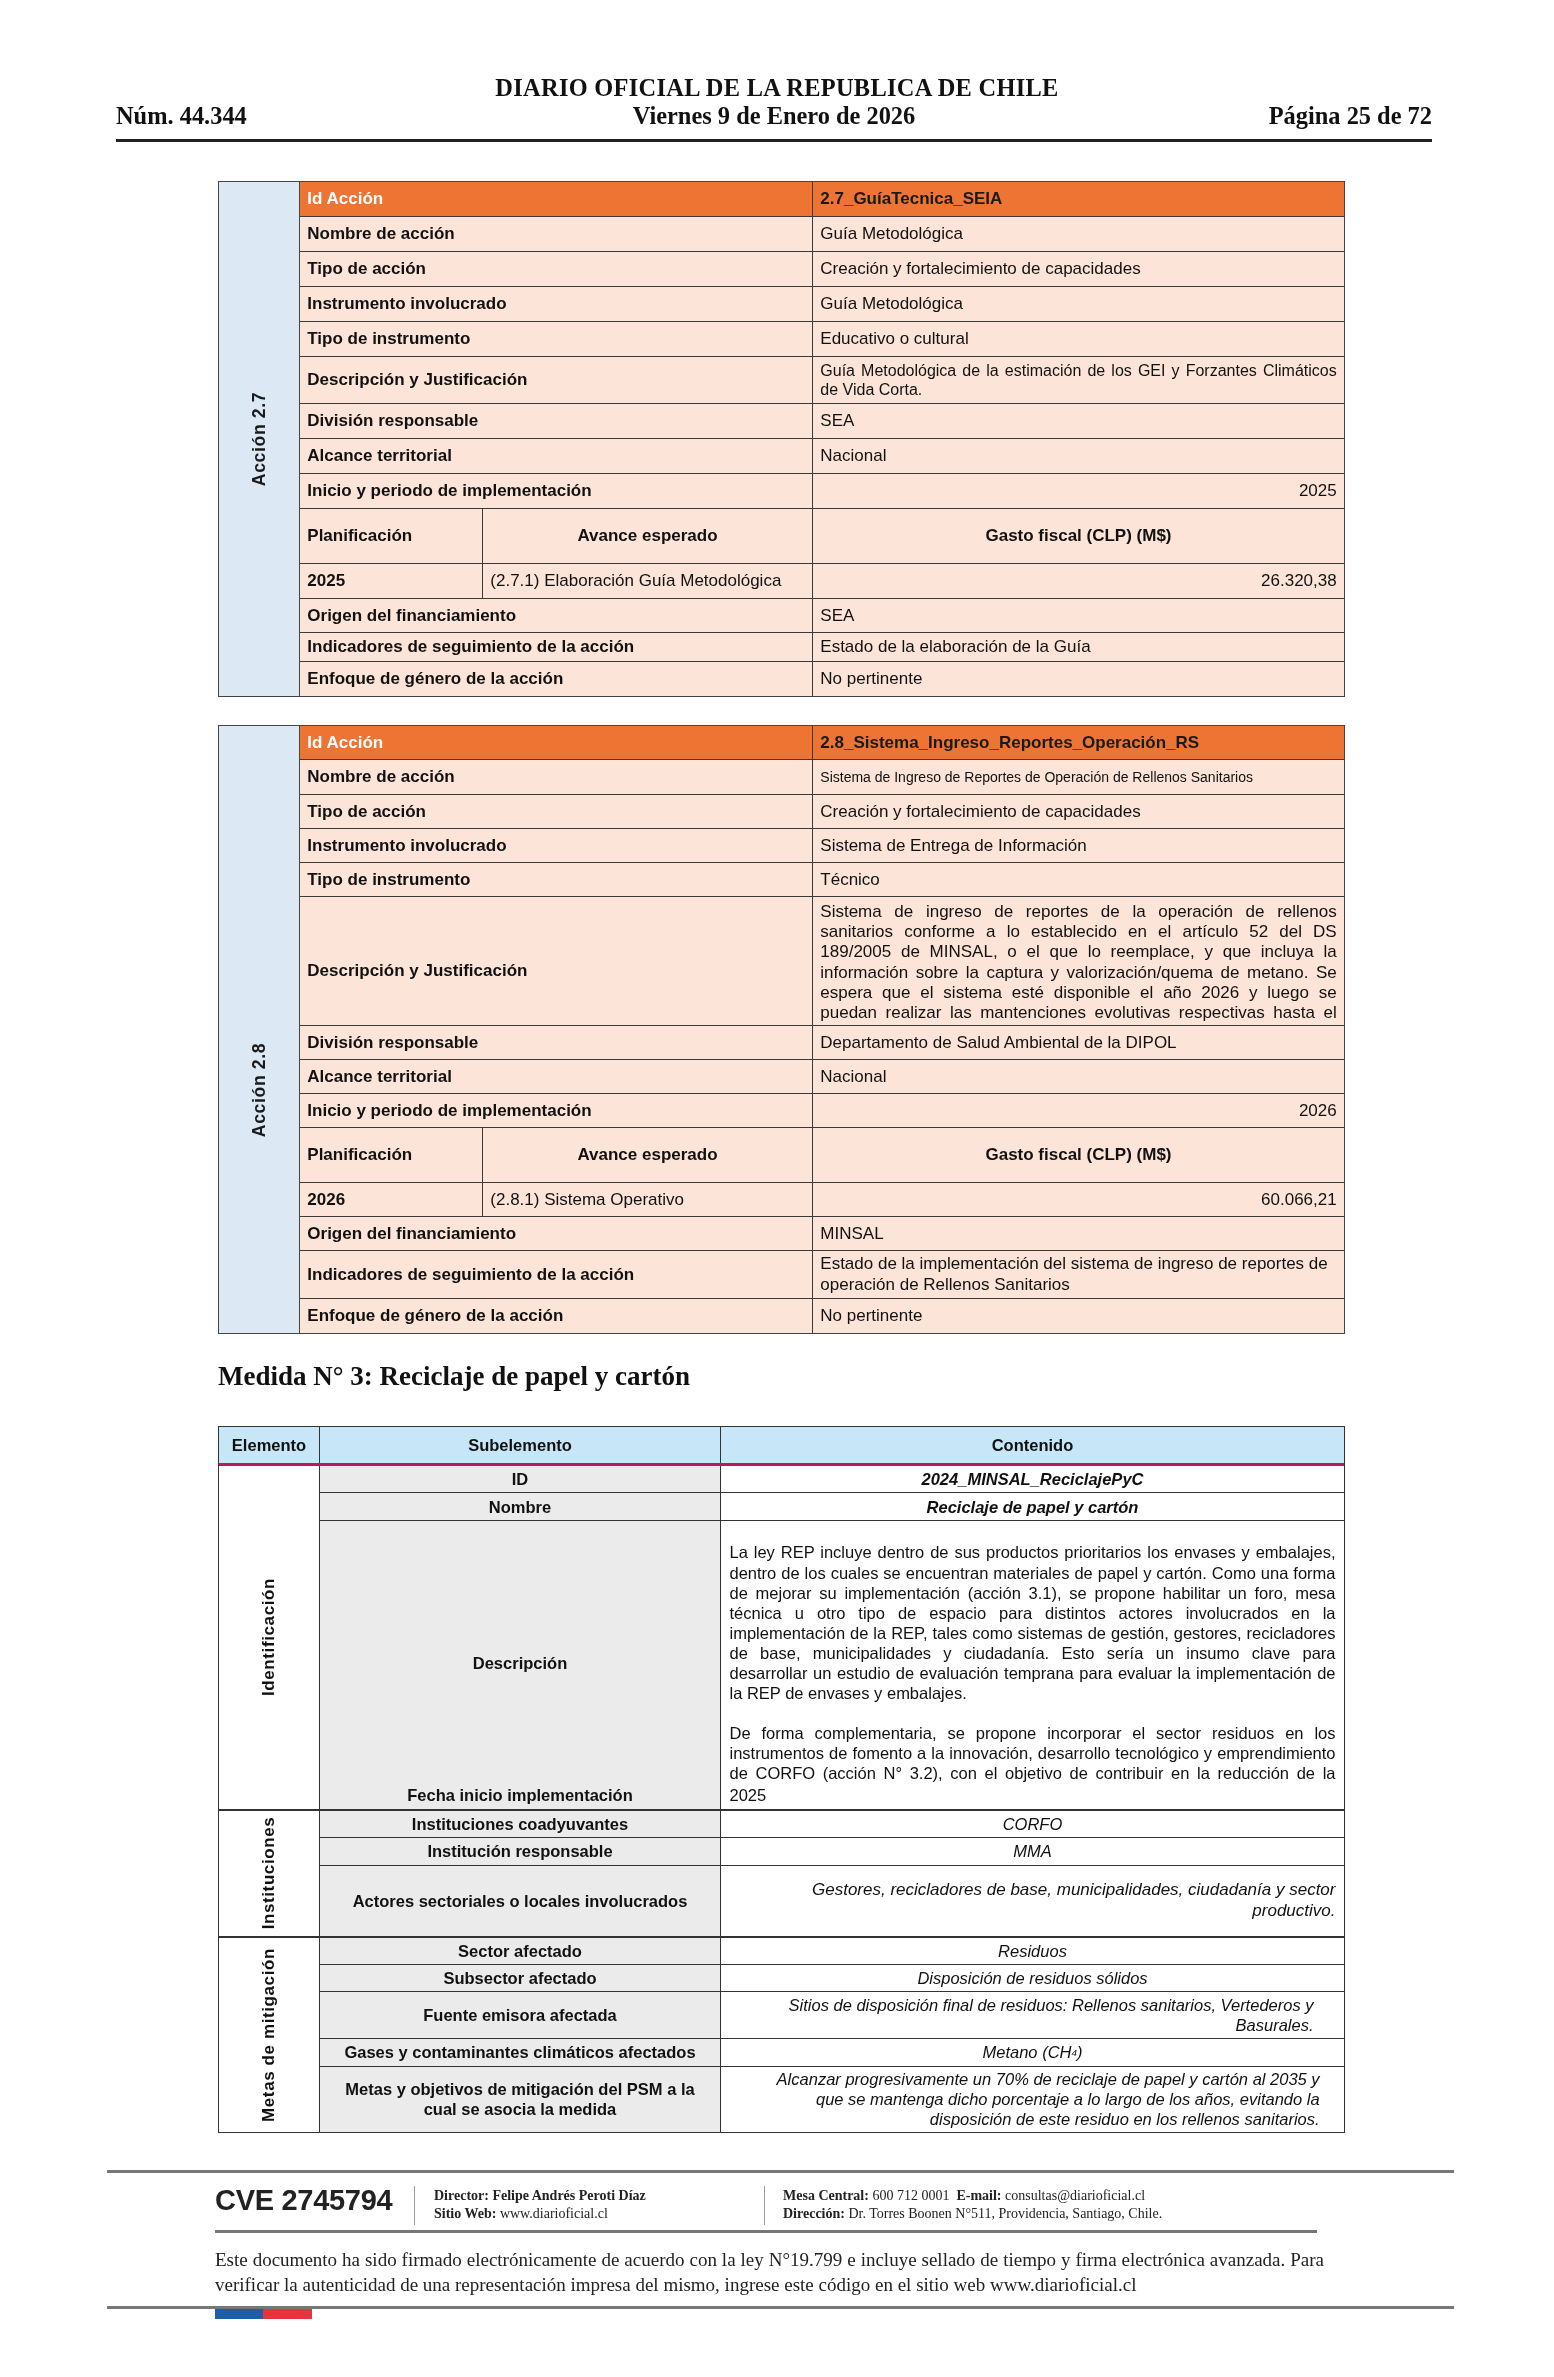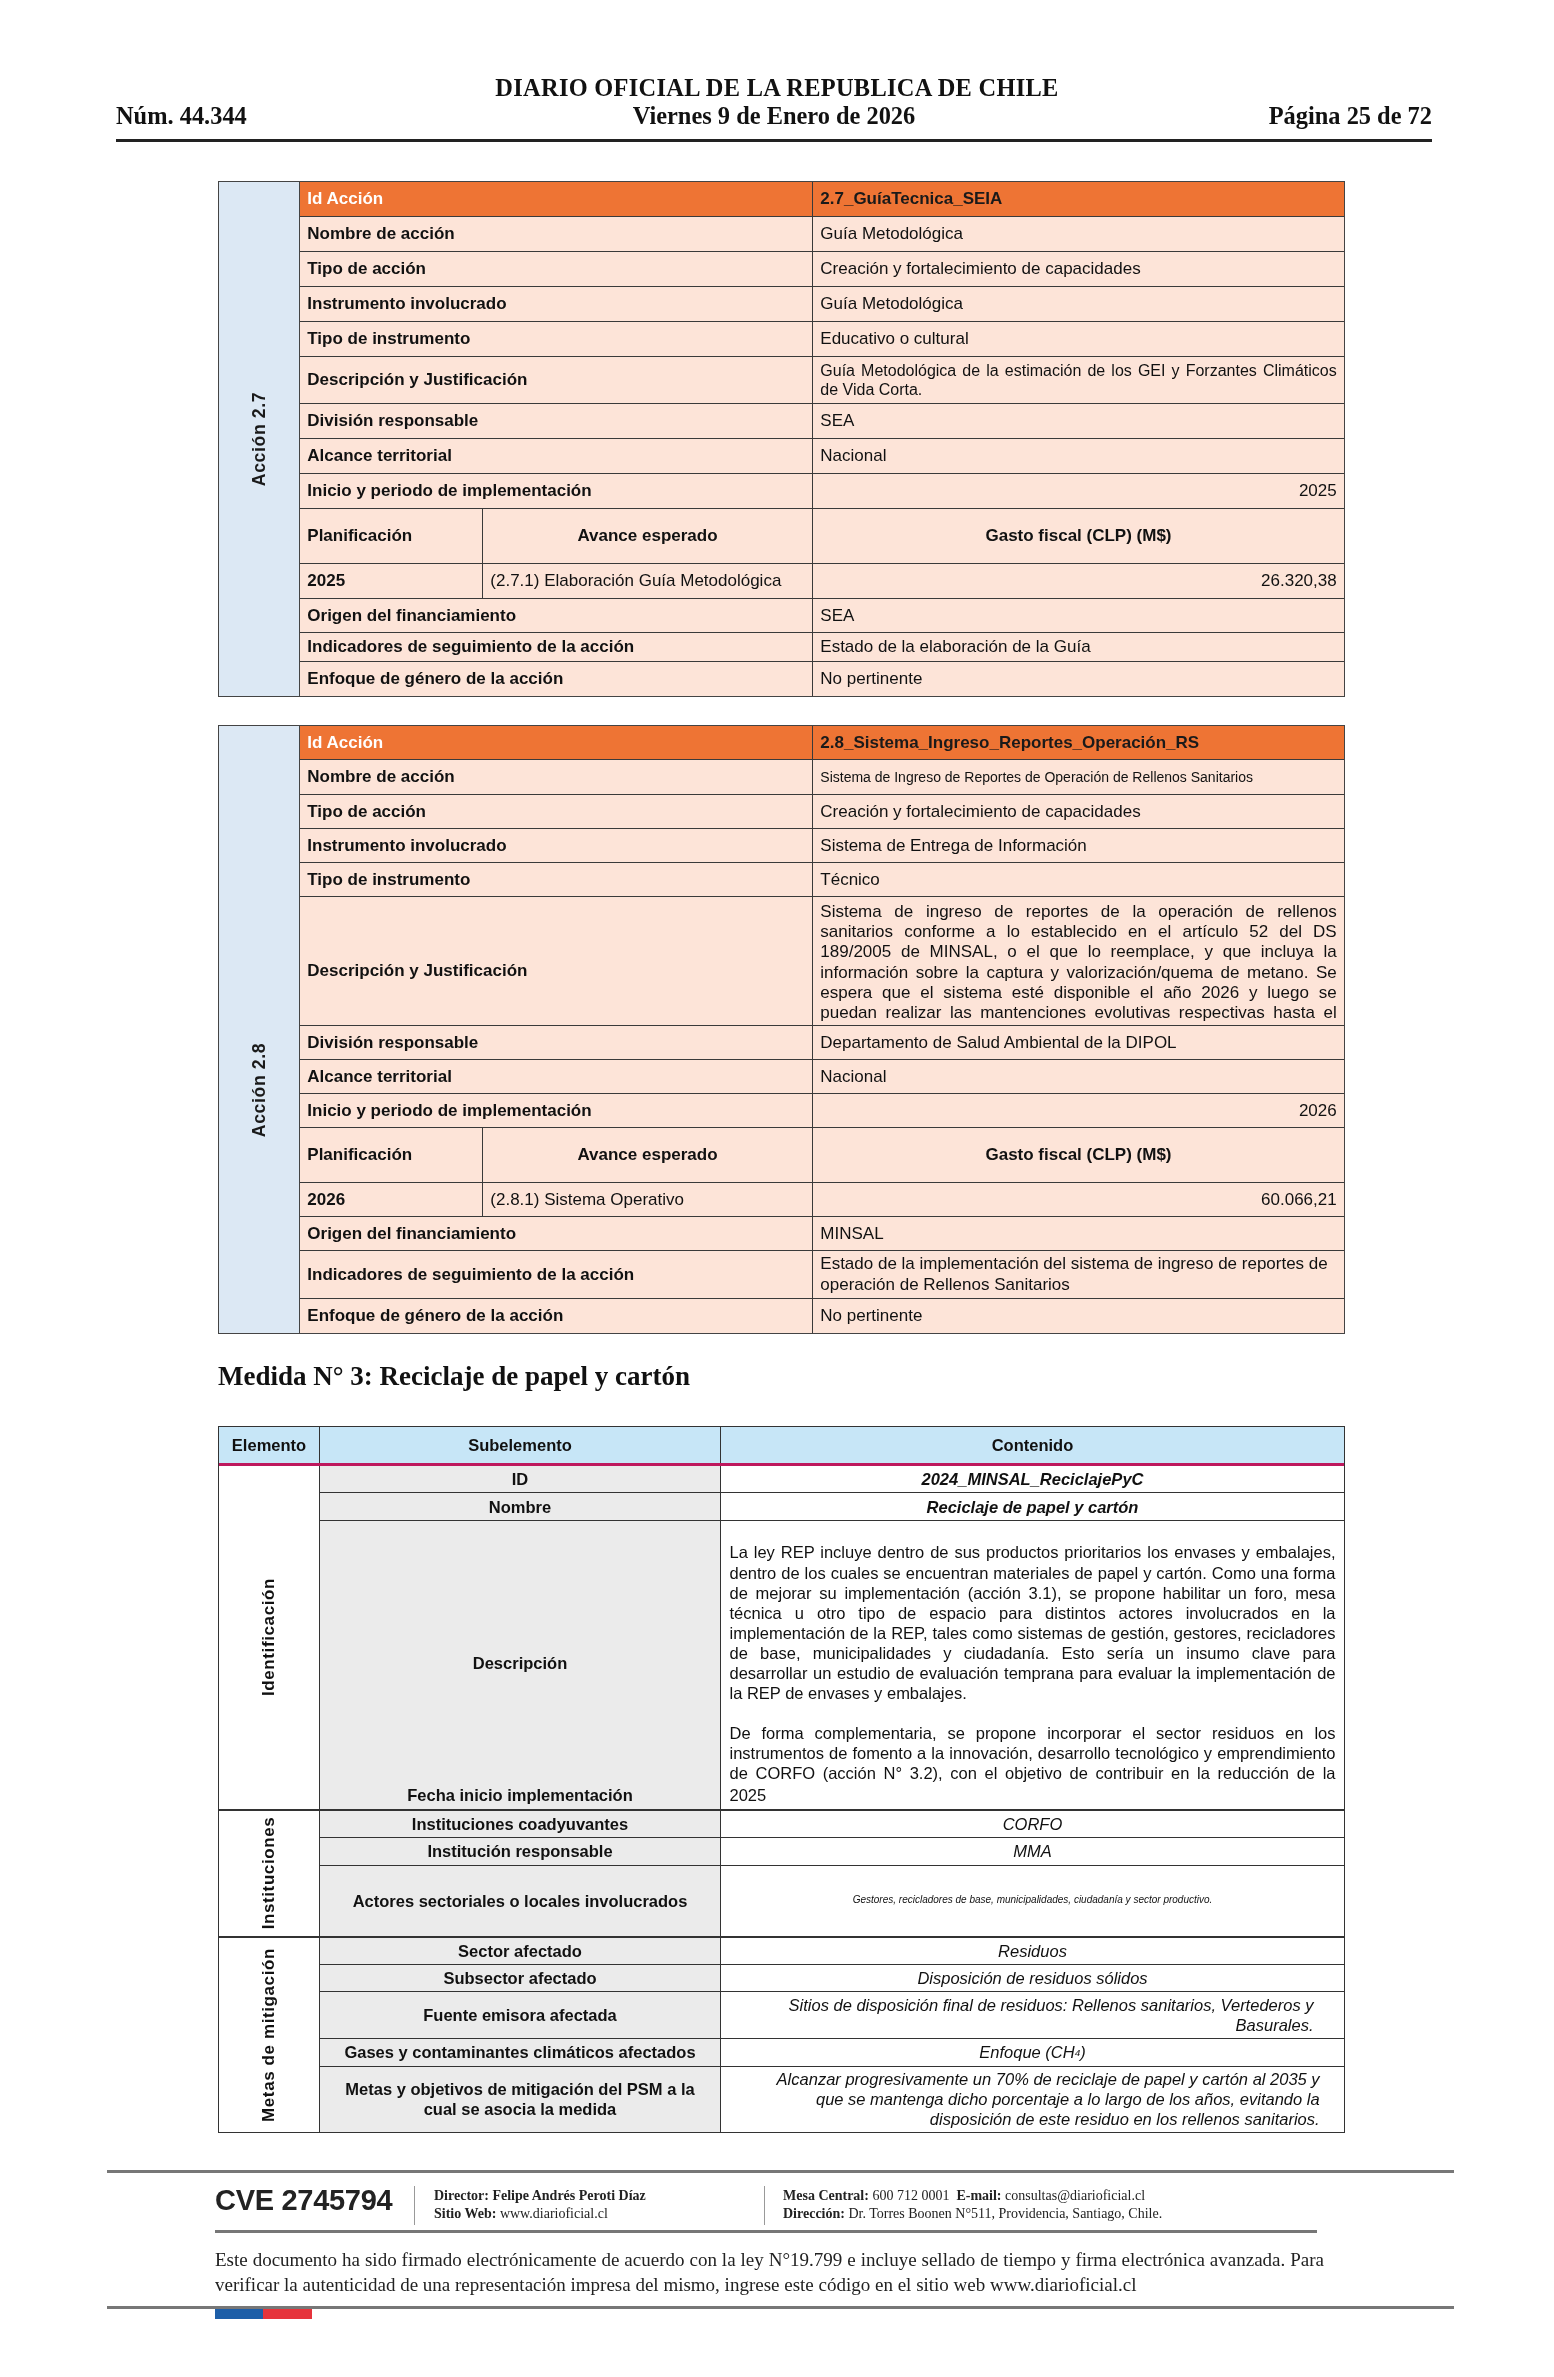--- a/index.html
+++ b/index.html
@@ -47,21 +47,21 @@
   .mgroup-label span { position: absolute; left: 50%; top: 50%; transform: translate(-50%, -50%) rotate(-90deg); white-space: nowrap; font-weight: bold; font-size: 17px; letter-spacing: 0.6px; }
   .mrows { display: flex; flex-direction: column; }
   .mrow { display: grid; grid-template-columns: 401px 1fr; border-bottom: 1.8px solid #333; }
   .mrow:last-child { border-bottom: none; }
   .mrow > div { padding: 2.4px 8.5px; display: flex; align-items: center; line-height: 1.22; }
   .mrow > div:first-child { background: #ebebeb; border-right: 1.2px solid #333; justify-content: center; text-align: center; font-weight: bold; }
   .mrow > div:last-child { background: #ffffff; }
   .mrow .c { justify-content: center; text-align: right; font-style: italic; }
   .mrow .b { font-weight: bold; }
   .mrow .j { text-align: justify; display: block; margin-top: 18px; }
-  .mrow .sm { font-size: 10px; }
+  .mrow .sm { font-size: 17px; }
 
   
   .f-rule-top { position: absolute; top: 2170px; left: 107px; width: 1347px; height: 3px; background: #777; }
   .cve { position: absolute; top: 2184px; left: 215px; font-weight: bold; font-size: 29px; letter-spacing: -0.3px; color: #222; }
   .f-vbar { position: absolute; width: 1.2px; background: #999; }
   .f-col { position: absolute; font-family: "Liberation Serif", serif; font-size: 14px; line-height: 1.25; color: #222; }
   .f-col b { font-weight: bold; }
   .f-rule-mid { position: absolute; top: 2230px; left: 215px; width: 1102px; height: 3px; background: #777; }
   .f-legal { position: absolute; top: 2248px; left: 215px; width: 1109px; font-family: "Liberation Serif", serif; font-size: 19px; line-height: 1.3; color: #222; text-align: justify; }
   .f-rule-bot { position: absolute; top: 2306px; left: 107px; width: 1347px; height: 3px; background: #777; }
@@ -281,21 +281,21 @@
         <div>Subsector afectado</div>
         <div class="c">Disposición de residuos sólidos</div>
       </div>
       <div class="mrow" style="height:47px;">
         <div>Fuente emisora afectada</div>
         <div class="c" style="padding:0 30.5px;">Sitios de disposición final de residuos: Rellenos sanitarios, Vertederos y Basurales.</div>
       </div>
       <div class="mrow" style="height:27.4px;">
         <div>Gases y contaminantes climáticos afectados</div>
         <div class="c">
-          <span>Enfoque (CH</span>
+          <span>Metano (CH</span>
             <sub>4</sub>
             <span>)</span>
         </div>
       </div>
       <div class="mrow" style="height:65px;">
         <div style="padding:0 18.3px;">Metas y objetivos de mitigación del PSM a la cual se asocia la medida</div>
         <div class="c" style="padding:0 24.4px;">Alcanzar progresivamente un 70% de reciclaje de papel y cartón al 2035 y que se mantenga dicho porcentaje a lo largo de los años, evitando la disposición de este residuo en los rellenos sanitarios.</div>
       </div>
     </div>
   </div>

